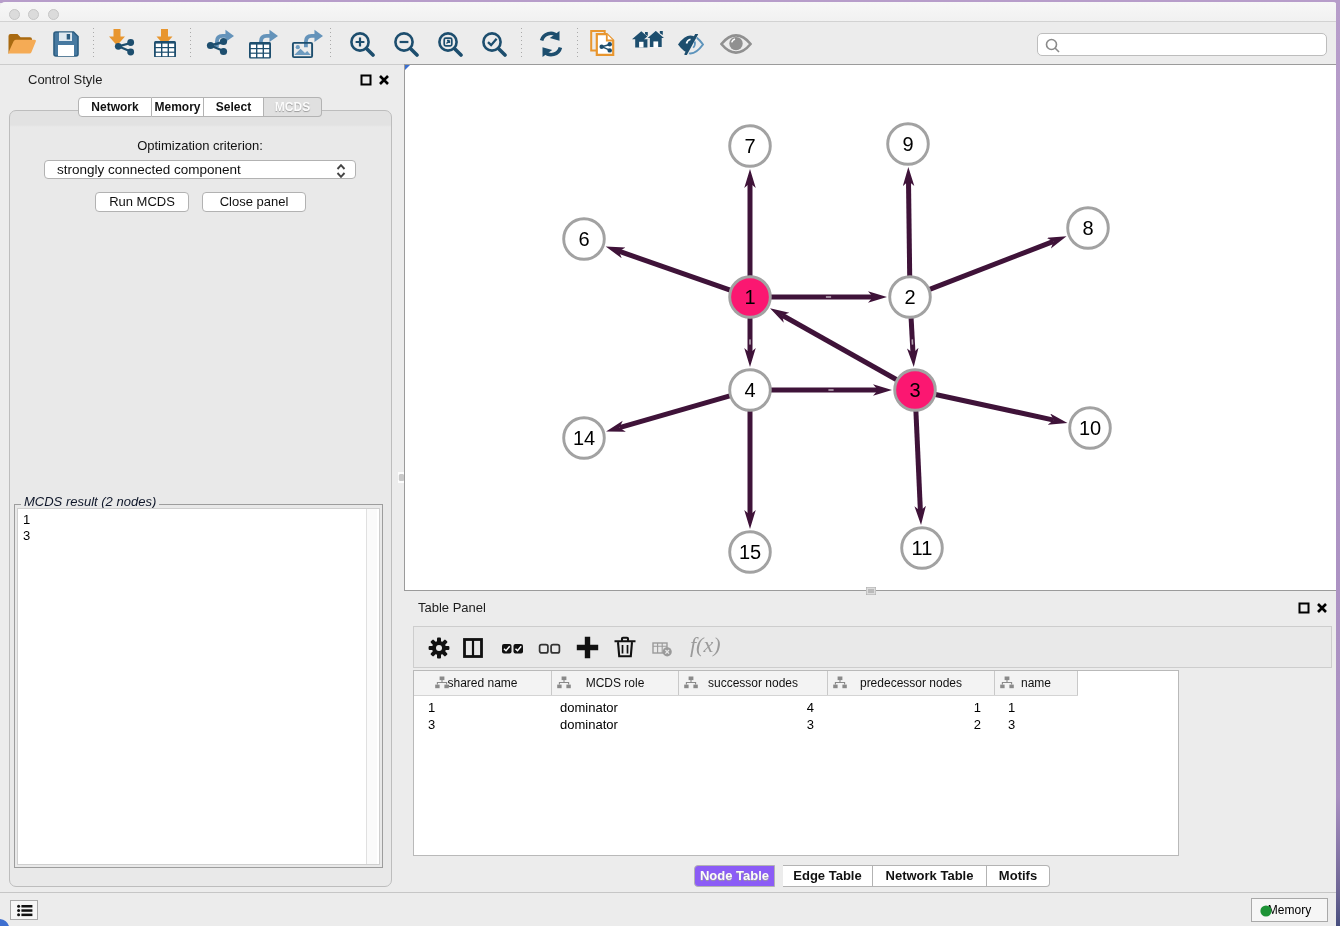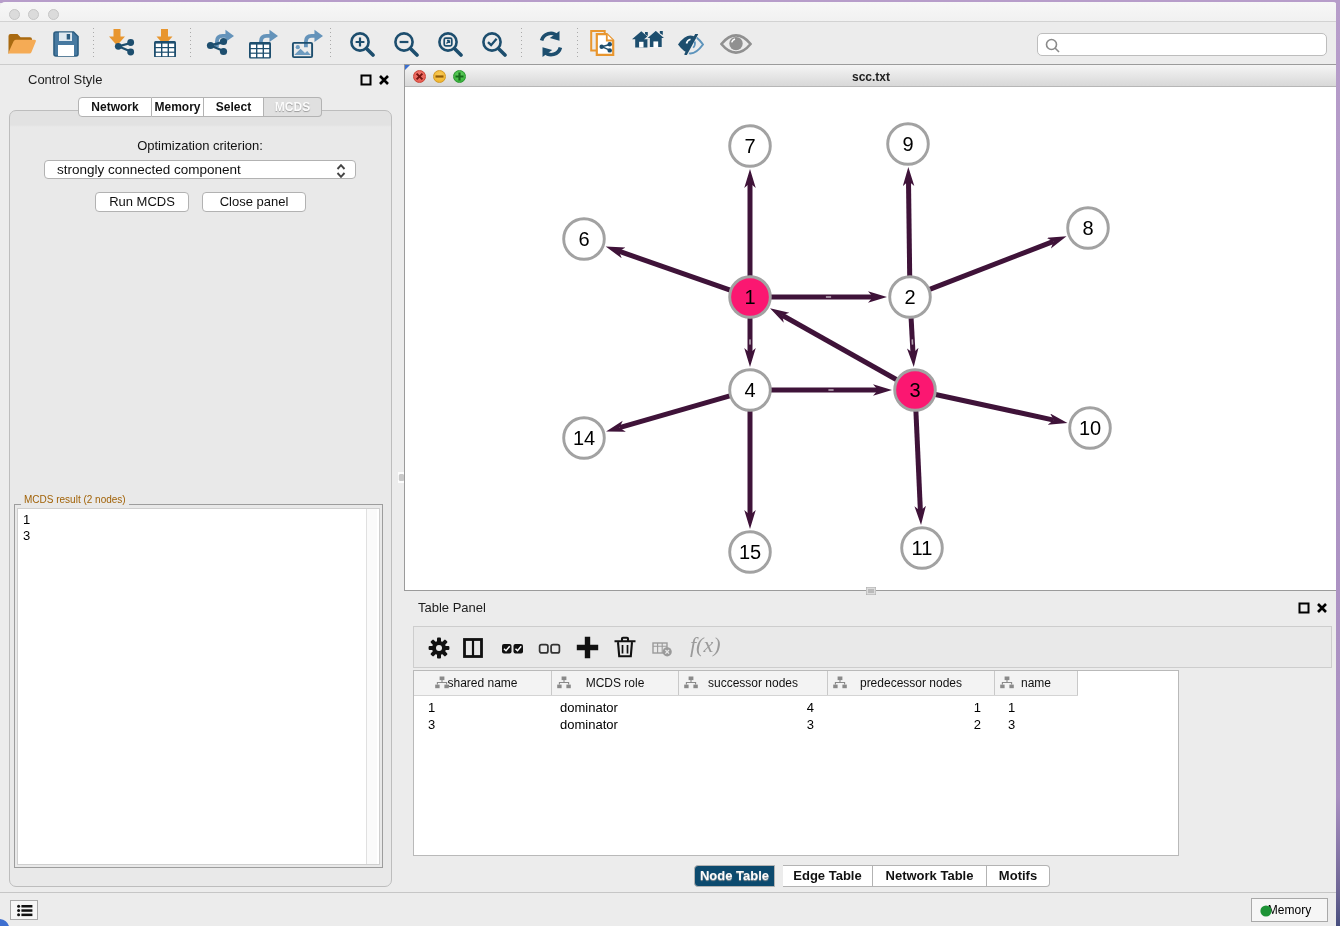--- a/index.html
+++ b/index.html
@@ -15,21 +15,21 @@
   .sep { position:absolute; top:6px; height:32px; width:1px; background-image:linear-gradient(#aaa 30%, rgba(0,0,0,0) 0%); background-size:1px 4px; }
   .ticon { position:absolute; top:8px; }
   #searchbox { position:absolute; left:1037px; top:11px; width:290px; height:23px; background:#fff; border:1px solid #bdbdbd; border-radius:5px; }
   #cp-title { left:28px; top:72px; font-size:13px; color:#1d1d1d; }
   #cp-box { left:9px; top:110px; width:383px; height:777px; background:linear-gradient(#e2e2e2 0px,#e2e2e2 14px,#e9e9e9 16px); border:1px solid #bdbdbd; border-radius:7px; }
   .cptab { position:absolute; top:97px; height:20px; border:1px solid #b3b3b3; background:#fff; font-size:12px; font-weight:bold; color:#111; text-align:center; line-height:19px; }
   #opt-label { left:0px; top:138px; width:400px; text-align:center; font-size:13px; color:#111; }
   #opt-select { left:44px; top:160px; width:312px; height:19px; background:#fff; border:1px solid #b2b2b2; border-radius:4px; font-size:13.5px; line-height:17px; padding-left:12px; color:#111; }
   .btn { position:absolute; height:20px; background:#fff; border:1px solid #b2b2b2; border-radius:4px; font-size:13px; color:#111; text-align:center; line-height:18px; }
   #mcds-fs { left:14px; top:504px; width:369px; height:364px; border:1px solid #9d9d9d; }
-  #mcds-legend { left:21px; top:494px; background:#e9e9e9; padding:0 3px; font-size:10px; color:#a16207; }
+  #mcds-legend { left:21px; top:494px; background:#e9e9e9; padding:0 3px; font-size:13px; color:#0f172a;font-style:italic; }
   #mcds-white { left:17px; top:508px; width:363px; height:357px; background:#fff; border:1px solid #cfcfcf; font-size:13px; color:#000; padding:3px 0 0 5px; line-height:16px; }
   #mcds-scroll { left:366px; top:509px; width:11px; height:355px; background:#fafafa; border-left:1px solid #e0e0e0; }
   #vsplit { left:392px; top:65px; width:12px; height:827px; background:#ececec; }
   #netwin { left:404px; top:64px; width:934px; height:527px; background:#fff; border:1px solid #9b9b9b; }
   #netwin-tb { position:absolute; left:0; top:0; width:932px; height:22px; background:linear-gradient(#f5f5f5,#d8d8d8); border-bottom:1px solid #b6b6b6; }
   .wbtn { position:absolute; top:5px; width:13px; height:13px; border-radius:50%; }
   #netwin-title { position:absolute; top:5px; left:0; width:100%; text-align:center; font-size:12px; font-weight:bold; color:#222; }
   #hsplit { left:404px; top:591px; width:934px; height:5px; background:#ececec; }
   #tp-title { left:418px; top:600px; font-size:13px; color:#1d1d1d; }
   #tp-toolbar { left:413px; top:626px; width:919px; height:42px; background:#e9e9e9; border:1px solid #cdcdcd; }
@@ -231,31 +231,20 @@
     <svg width="7" height="11" style="position:absolute;left:6px;top:407px" viewBox="0 0 7 11">
       <rect x="0" y="0" width="7" height="11" fill="#fdfdfd"></rect>
       <rect x="0.8" y="2" width="5.4" height="7" rx="1.5" fill="#c9c9c9"></rect>
     </svg>
   </div>
 
 <div class="abs" id="netwin">
     <svg style="position:absolute;left:0px;top:0px;z-index:5" width="5" height="5" viewBox="0 0 5 5">
       <path d="M0 0 L5 0 L0 5 Z" fill="#3b6fd0"></path>
     </svg>
-  <div id="netwin-tb">
-    <div class="wbtn" style="left:8px; background:radial-gradient(circle at 50% 35%, #f37b72, #e3544b); border:1px solid #ca4437;"></div>
-    <div class="wbtn" style="left:28px; background:radial-gradient(circle at 50% 35%, #f8ca59, #f0b122); border:1px solid #d29a28;"></div>
-    <div class="wbtn" style="left:48px; background:radial-gradient(circle at 50% 35%, #66d163, #2cab31); border:1px solid #2c9733;"></div>
-    <svg style="position:absolute;left:8px;top:5px" width="53" height="13" viewBox="0 0 53 13">
-        <path d="M3.6 3.6 L9.4 9.4 M9.4 3.6 L3.6 9.4" stroke="#771511" stroke-width="2"></path>
-        <path d="M22.5 6.5 L30.5 6.5" stroke="#8f5c08" stroke-width="2.2"></path>
-        <path d="M42.5 6.5 L50.5 6.5 M46.5 2.5 L46.5 10.5" stroke="#166a1c" stroke-width="2.2"></path>
-      </svg>
-    <div id="netwin-title">scc.txt</div>
-  </div>
 </div>
 <svg width="936" height="504" style="position:absolute;left:404px;top:88px">
 <defs>
       <marker id="ar" markerUnits="userSpaceOnUse" markerWidth="20" markerHeight="13" refX="5" refY="5.75" orient="auto">
         <path d="M0,0 L19,5.75 L0,11.5 L5,5.75 Z" fill="#3f1339"></path>
       </marker>
     </defs>
 <line x1="346.0" y1="188.0" x2="346.0" y2="95.0" stroke="#3f1339" stroke-width="5" marker-end="url(#ar)"></line>
 <line x1="326.2" y1="202.1" x2="214.9" y2="163.2" stroke="#3f1339" stroke-width="5" marker-end="url(#ar)"></line>
 <line x1="367.0" y1="209.0" x2="469.0" y2="209.0" stroke="#3f1339" stroke-width="5" marker-end="url(#ar)"></line>
@@ -408,21 +397,21 @@
 <div class="td" style="left:146px;top:28px;">dominator</div>
 <div class="td" style="left:265px;top:28px;width:135px;text-align:right;">4</div>
 <div class="td" style="left:414px;top:28px;width:153px;text-align:right;">1</div>
 <div class="td" style="left:594px;top:28px;">1</div>
 <div class="td" style="left:14px;top:45px;">3</div>
 <div class="td" style="left:146px;top:45px;">dominator</div>
 <div class="td" style="left:265px;top:45px;width:135px;text-align:right;">3</div>
 <div class="td" style="left:414px;top:45px;width:153px;text-align:right;">2</div>
 <div class="td" style="left:594px;top:45px;">3</div>
 </div>
-<div class="btab" style="left:694px; width:81px; border-radius:4px 0 0 4px; background:#0c4a6e; color:#fbfbfb; text-shadow:0 1px 1px #9a9a9a;">Node Table</div>
+<div class="btab" style="left:694px; width:81px; border-radius:4px 0 0 4px; background:#8b5cf6; color:#fbfbfb; text-shadow:0 1px 1px #9a9a9a;">Node Table</div>
 <div class="btab" style="left:783px; width:90px; border-left:none;">Edge Table</div>
 <div class="btab" style="left:873px; width:114px; border-left:none;">Network Table</div>
 <div class="btab" style="left:987px; width:63px; border-left:none; border-radius:0 4px 4px 0;">Motifs</div>
 
 <div class="abs" id="statusbar">
     <svg style="position:absolute;left:0;bottom:0" width="9" height="7" viewBox="0 0 9 7">
       <path d="M0 0 Q7 1 9 7 L0 7 Z" fill="#3e6fd0"></path>
     </svg>
   <div id="mini-btn">
       <svg style="position:absolute;left:6px;top:3px" width="16" height="13" viewBox="0 0 16 13">

